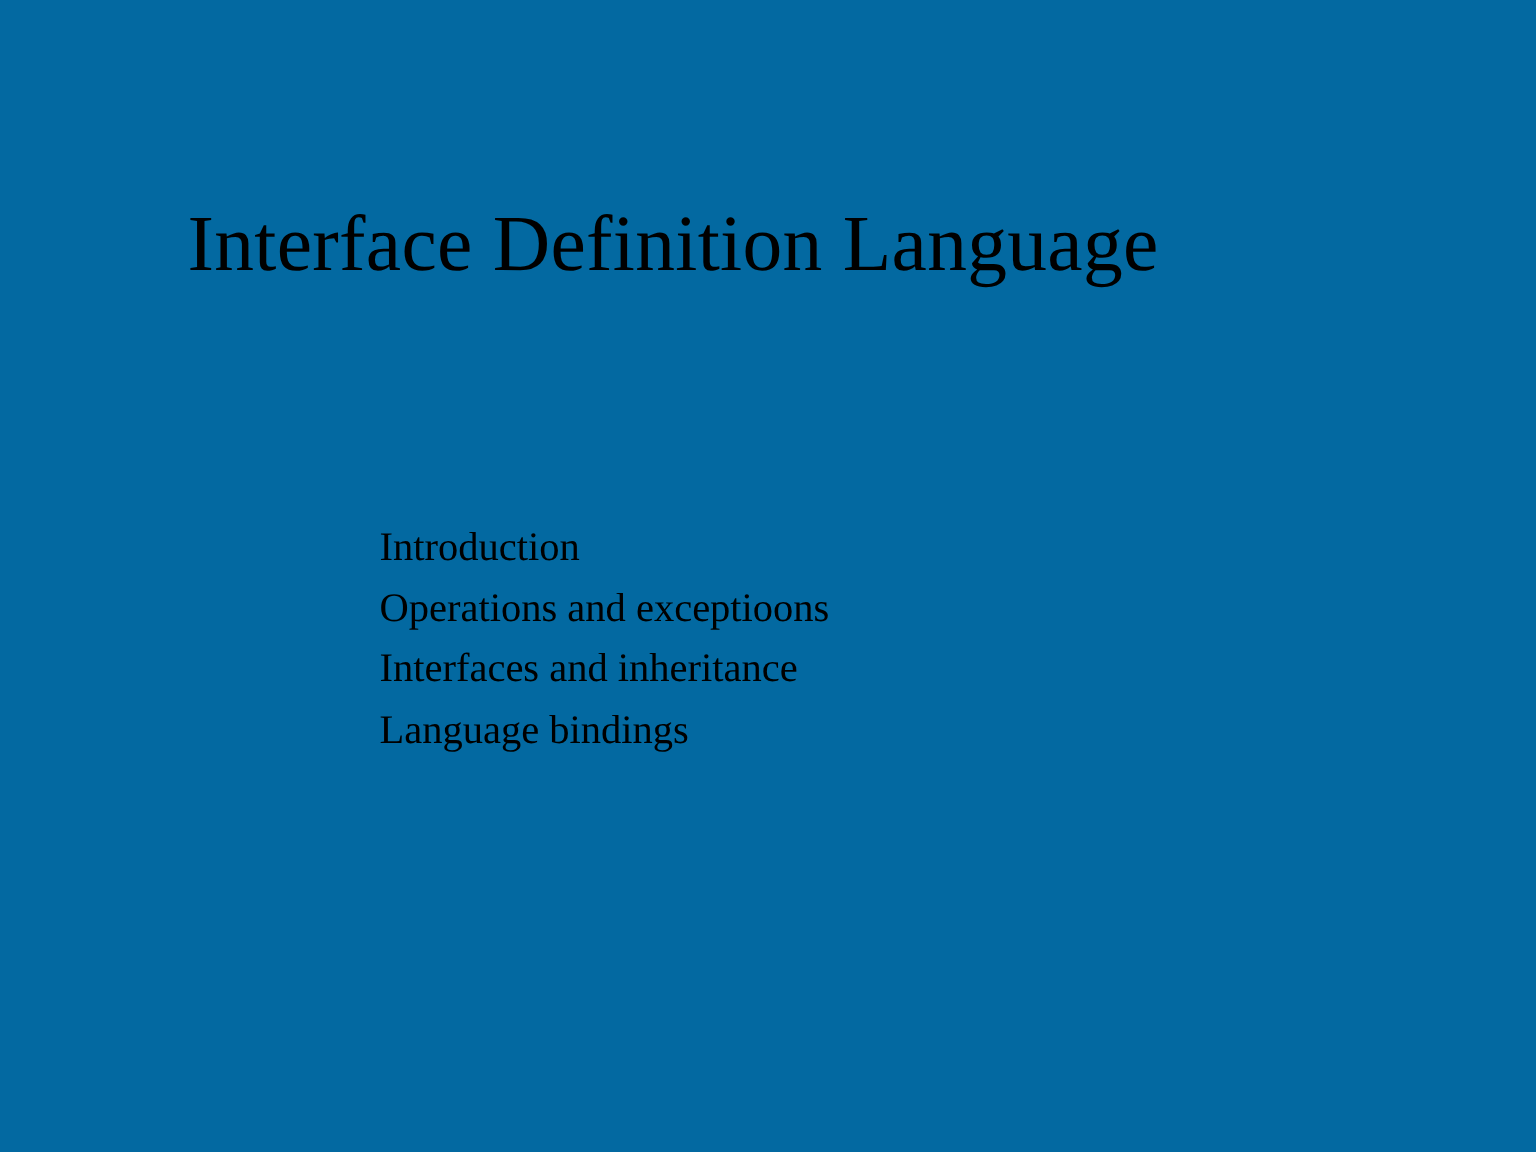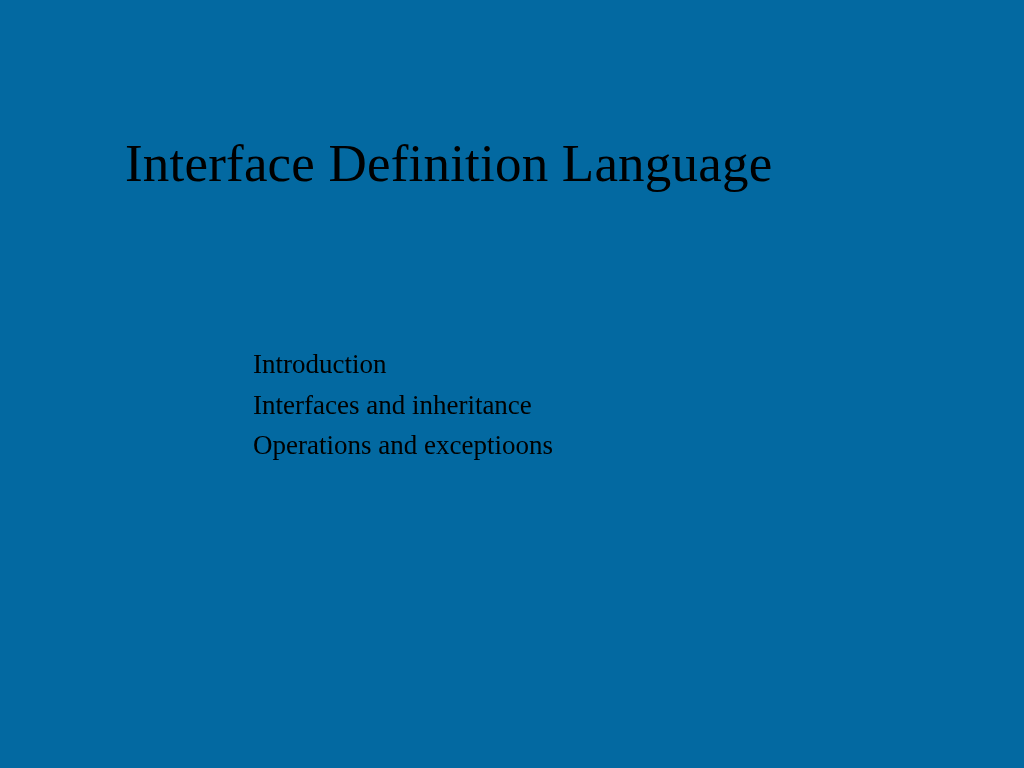--- a/index.html
+++ b/index.html
@@ -47,17 +47,18 @@
 </style>
 </head>
 <body>
 
 <div class="slide">
 
   <h1 class="slide-title">Interface Definition Language</h1>
 
   <ul class="bullet-list">
     <li class="bullet-item">Introduction</li>
+    <li class="bullet-item">Operations and exceptioons</li>
     <li class="bullet-item">Interfaces and inheritance</li>
-    <li class="bullet-item">Operations and exceptioons</li>
+    <li class="bullet-item">Language bindings</li>
   </ul>
 
 </div>
 
 </body></html>

